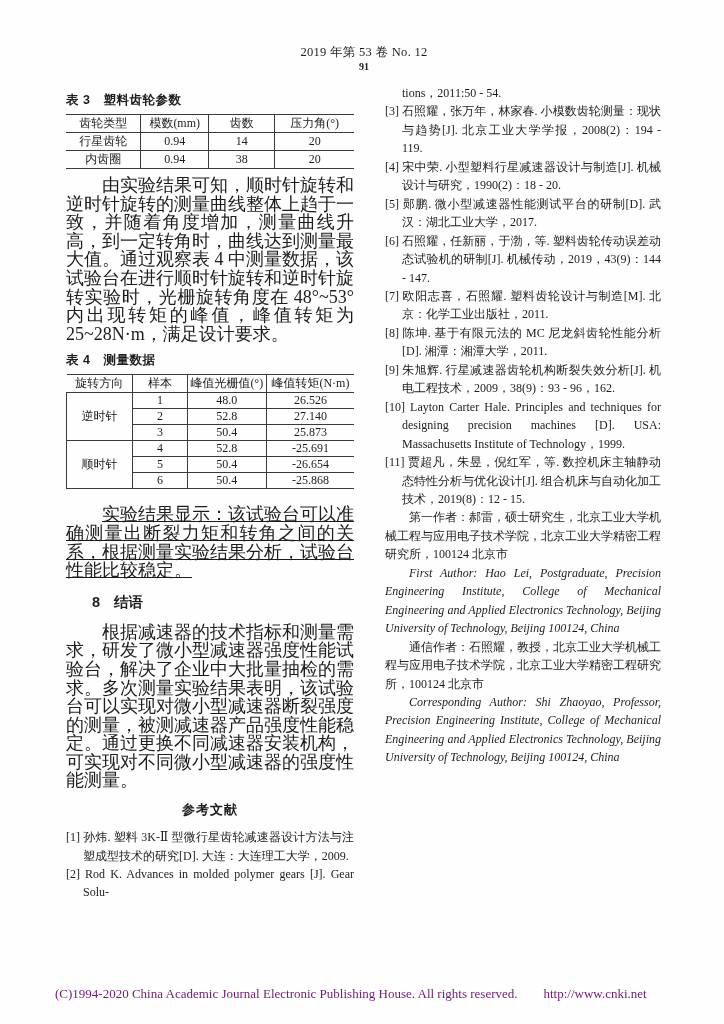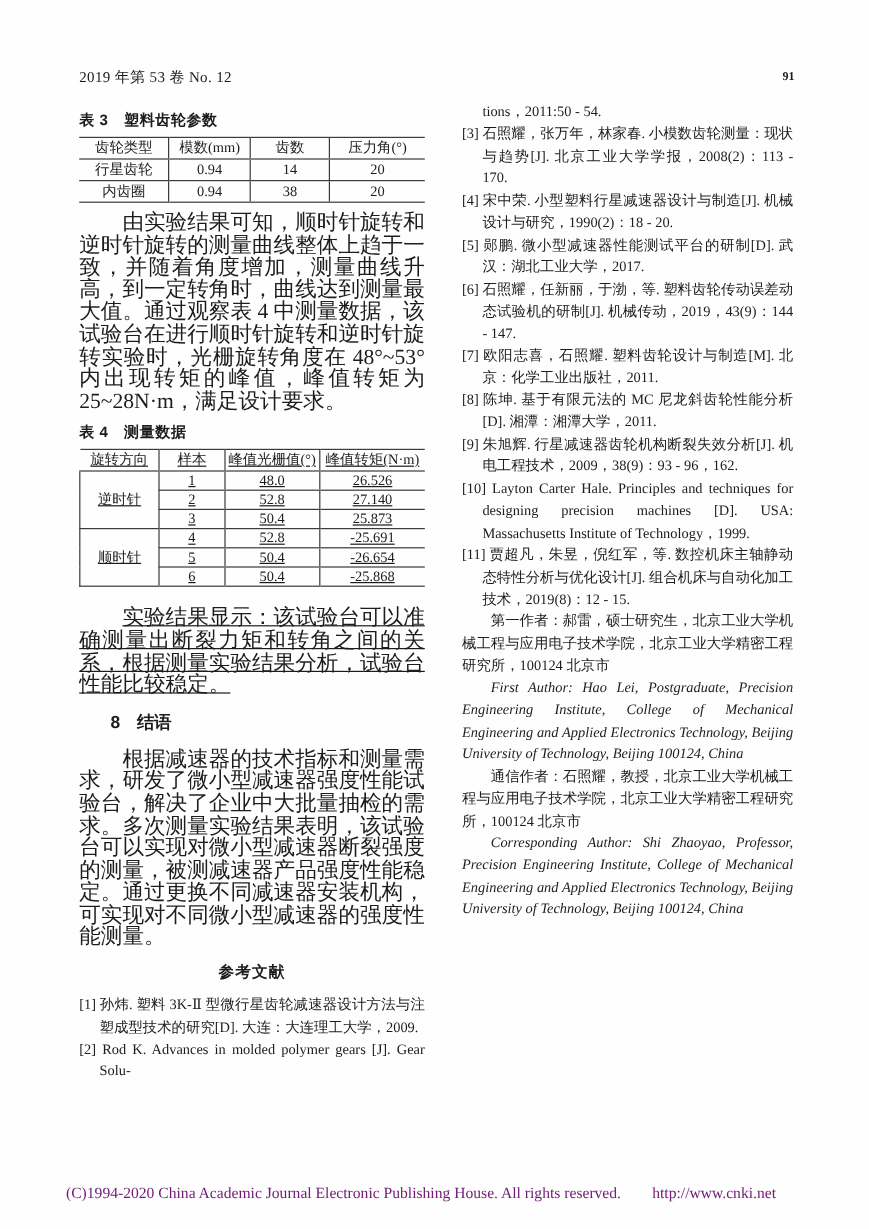--- a/index.html
+++ b/index.html
@@ -2,22 +2,22 @@
 <html><head>
 <meta charset="utf-8">
 <style>
   html,body{margin:0;padding:0;}
   body{
     width:724px;height:1024px;position:relative;background:#fefefe;
     font-family:"Liberation Serif","DejaVu Serif",serif;
     color:#1c1c1c;overflow:hidden;
   }
   .page-header{
-    position:absolute;top:56px;left:66px;right:62px;
-    display:flex;justify-content:space-between;align-items:center;
+    position:absolute;top:44px;left:66px;right:62px;
+    display:flex;justify-content:space-between;align-items:center;flex-direction:column;
   }
   .journal-info{font-size:12.5px;letter-spacing:.3px;}
   .page-number{font-size:10px;font-weight:bold;}
 
   .col{position:absolute;}
   .col-left{left:66px;top:92px;width:288px;}
   .col-right{left:385px;top:84px;width:276px;}
 
   .tbl-caption{
     text-align:left;font-family:"Liberation Sans","DejaVu Sans",sans-serif;
@@ -25,21 +25,21 @@
   }
   table{width:100%;border-collapse:collapse;font-size:12px;table-layout:fixed;}
   table.t3{border-top:1.5px solid #2a2a2a;border-bottom:1.5px solid #2a2a2a;}
   table.t4{border-top:1.5px solid #2a2a2a;border-bottom:1.5px solid #2a2a2a;}
   th,td{
     border:0.8px solid #3a3a3a;border-left:none;border-right:none;
     text-align:center;font-weight:normal;padding:0;
   }
   th{height:17px;}
   .t3 td{height:17px;}
-  .t4 td,.t4 th{height:15px;text-decoration:underline;}
+  .t4 td,.t4 th{height:15px;}
   th + th, td + td, th.vline, td.vline{border-left:0.8px solid #3a3a3a;}
   .t3 col.c1{width:26%;} .t3 col.c2{width:23.5%;} .t3 col.c3{width:23%;} .t3 col.c4{width:27.5%;}
   .t4 col.c1{width:23%;} .t4 col.c2{width:19%;} .t4 col.c3{width:27.5%;} .t4 col.c4{width:30.5%;}
 
   .para{
     font-size:18px;line-height:18.6px;text-align:justify;
     text-indent:2em;margin:0;
   }
   .para.mt{margin-top:7px;}
   .para.mt2{margin-top:16px;text-decoration:underline;}
@@ -185,21 +185,21 @@
     <p class="ref-item">[1] 孙炜. 塑料 3K-Ⅱ 型微行星齿轮减速器设计方法与注塑成型技术的研究[D]. 大连：大连理工大学，2009.</p>
     <p class="ref-item">[2] Rod K. Advances in molded polymer gears [J]. Gear Solu-</p>
   </div>
 
 </div>
 
 <div class="col col-right">
 
   <div class="ref-list">
     <p class="ref-cont">tions，2011:50 - 54.</p>
-    <p class="ref-item">[3] 石照耀，张万年，林家春. 小模数齿轮测量：现状与趋势[J]. 北京工业大学学报，2008(2)：113 - 170.</p>
+    <p class="ref-item">[3] 石照耀，张万年，林家春. 小模数齿轮测量：现状与趋势[J]. 北京工业大学学报，2008(2)：194 - 119.</p>
     <p class="ref-item">[4] 宋中荣. 小型塑料行星减速器设计与制造[J]. 机械设计与研究，1990(2)：18 - 20.</p>
     <p class="ref-item">[5] 郧鹏. 微小型减速器性能测试平台的研制[D]. 武汉：湖北工业大学，2017.</p>
     <p class="ref-item">[6] 石照耀，任新丽，于渤，等. 塑料齿轮传动误差动态试验机的研制[J]. 机械传动，2019，43(9)：144 - 147.</p>
     <p class="ref-item">[7] 欧阳志喜，石照耀. 塑料齿轮设计与制造[M]. 北京：化学工业出版社，2011.</p>
     <p class="ref-item">[8] 陈坤. 基于有限元法的 MC 尼龙斜齿轮性能分析[D]. 湘潭：湘潭大学，2011.</p>
     <p class="ref-item">[9] 朱旭辉. 行星减速器齿轮机构断裂失效分析[J]. 机电工程技术，2009，38(9)：93 - 96，162.</p>
     <p class="ref-item">[10] Layton Carter Hale. Principles and techniques for designing precision machines [D]. USA: Massachusetts Institute of Technology，1999.</p>
     <p class="ref-item">[11] 贾超凡，朱昱，倪红军，等. 数控机床主轴静动态特性分析与优化设计[J]. 组合机床与自动化加工技术，2019(8)：12 - 15.</p>
   </div>
 

